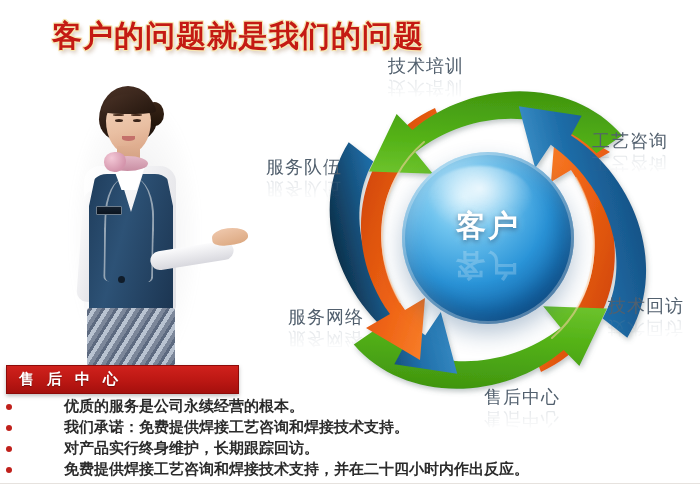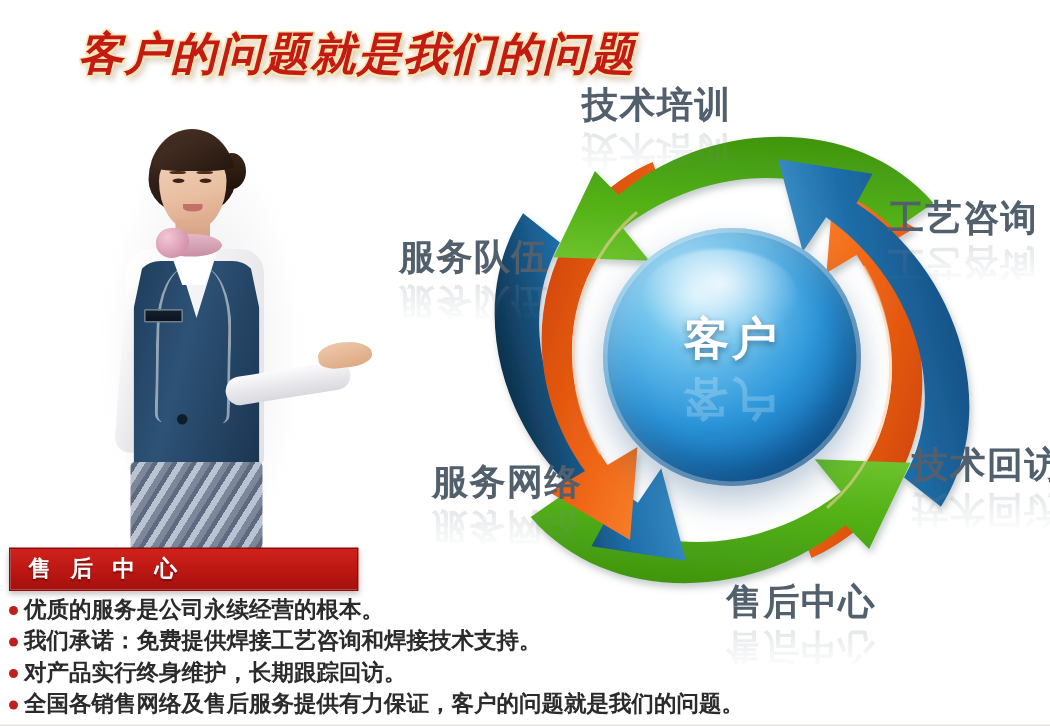--- a/index.html
+++ b/index.html
@@ -31,21 +31,20 @@
     text-shadow:
        1px  0 0 #f6e7b4,
       -1px  0 0 #f6e7b4,
        0  1px 0 #f6e7b4,
        0 -1px 0 #f6e7b4,
        1px  1px 0 #f6e7b4,
       -1px  1px 0 #f6e7b4,
        1px -1px 0 #f6e7b4,
       -1px -1px 0 #f6e7b4,
        2px  3px 4px rgba(120,70,20,0.35);
-    font-style: italic;
   }
 
   
   .person {
     position: absolute;
     left: 52px;
     top: 86px;
     width: 190px;
     height: 292px;
   }
@@ -246,22 +245,22 @@
     font-size: 30px;
     font-weight: bold;
     letter-spacing: 2px;
     color: rgba(255,255,255,0.22);
     transform: scaleY(-1);
   }
 
   
   .dlabel {
     position: absolute;
-    font-size: 24px;
-    font-weight: bold;
+    font-size: 18px;
+    font-weight: normal;
     color: #52606e;
     letter-spacing: 1px;
     white-space: nowrap;
   }
   .dlabel .reflect {
     display: block;
     transform: scaleY(-1);
     opacity: 0.28;
     color: #7d8b99;
     -webkit-mask-image: linear-gradient(to top, rgba(0,0,0,0.85), rgba(0,0,0,0));
@@ -313,20 +312,21 @@
     background: #c0201b;
     margin-right: 4px;
     flex: 0 0 auto;
   }
   .bullet-text {
     font-size: 15px;
     font-weight: bold;
     color: #2b2b2b;
     white-space: nowrap;
     letter-spacing: 0px;
+    margin-left: 48px;
   }
   .bottom-rule {
     position: absolute;
     left: 0; right: 0; bottom: 0;
     height: 1px;
     background: #e6e2de;
   }
 </style>
 </head>
 <body>
@@ -455,18 +455,18 @@
     <div class="bullet-row">
       <span class="bullet-dot"></span>
       <span class="bullet-text">我们承诺：免费提供焊接工艺咨询和焊接技术支持。</span>
     </div>
     <div class="bullet-row">
       <span class="bullet-dot"></span>
       <span class="bullet-text">对产品实行终身维护，长期跟踪回访。</span>
     </div>
     <div class="bullet-row">
       <span class="bullet-dot"></span>
-      <span class="bullet-text">全国各销售网络及售后服务提供有力保证，客户的问题就是我们的问题。</span>
+      <span class="bullet-text">免费提供焊接工艺咨询和焊接技术支持，并在二十四小时内作出反应。</span>
     </div>
   </div>
 
   <div class="bottom-rule"></div>
 </div>
 
 </body></html>

